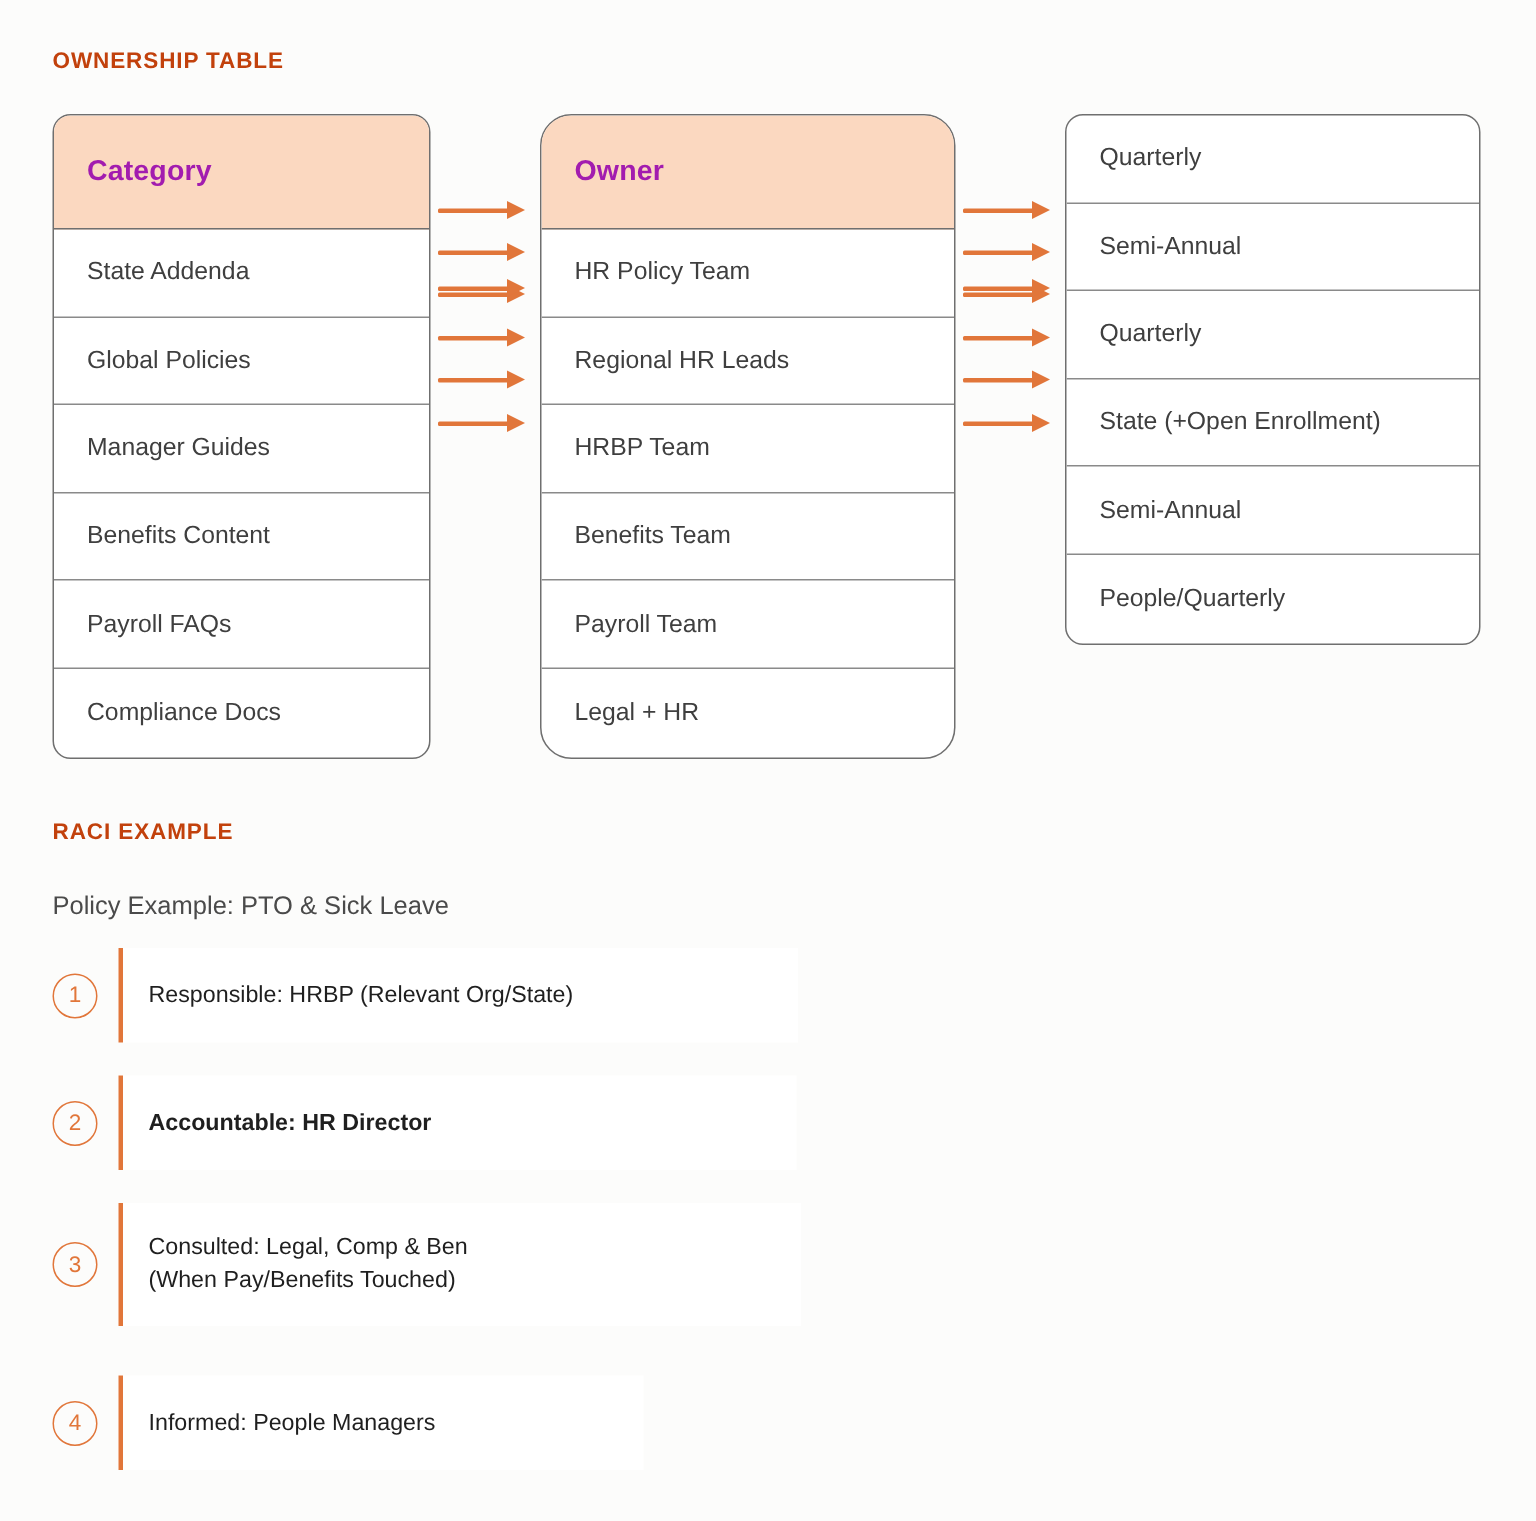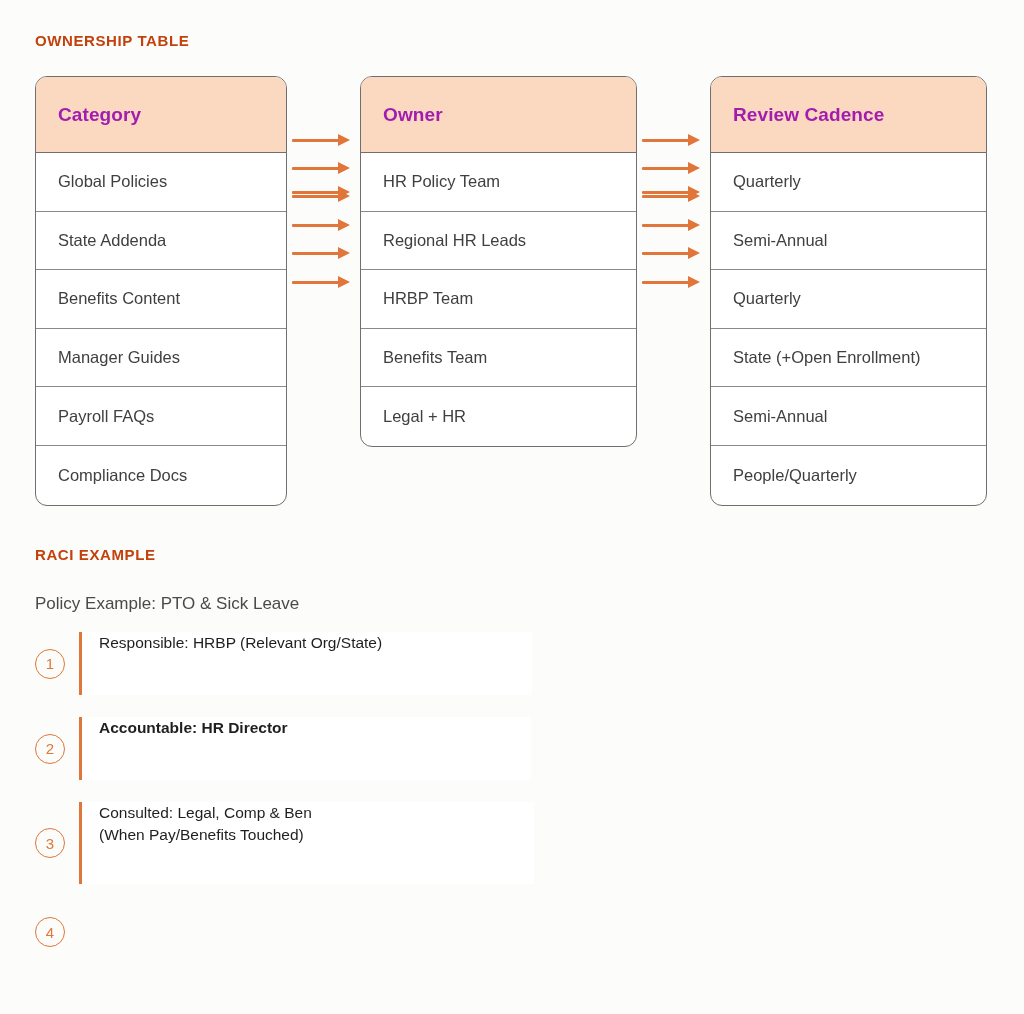--- a/index.html
+++ b/index.html
@@ -48,21 +48,21 @@
   .column {
     position: absolute;
     top: 0;
     border: 1.3px solid #6F6F6F;
     border-radius: 12px;
     background: #FFFFFF;
     box-sizing: border-box;
     overflow: hidden;
   }
   #col-category { left: 35px;  width: 252px; }
-  #col-owner    { left: 360px; width: 277px; }
+  #col-owner    { left: 360px; width: 277px; border-radius: 21px; }
   #col-cadence  { left: 710px; width: 277px; }
 
   .col-header {
     background: #FBD8C0;
     border-bottom: 1.3px solid #6F6F6F;
     height: 76px;
     display: flex;
     align-items: center;
     padding-left: 22px;
     box-sizing: border-box;
@@ -161,21 +161,21 @@
     box-sizing: border-box;
     margin-right: 14px;
   }
 
   .raci-card {
     position: relative;
     background: #FFFFFF;
     border-left: 3px solid #E1763A;
     box-sizing: border-box;
     display: flex;
-    align-items: flex-start;
+    align-items: center;
     padding-left: 17px;
   }
 
   .raci-text {
     font-size: 15.5px;
     line-height: 22px;
     color: #1F1F1F;
     white-space: pre-line;
   }
 </style>
@@ -185,24 +185,24 @@
 <div class="page">
 
   <div id="heading-ownership" class="section-heading">OWNERSHIP TABLE</div>
 
   <div class="table-wrap">
 
     <div id="col-category" class="column">
       <div class="col-header">
         <span class="col-header-label">Category</span>
       </div>
+      <div class="col-cell">State Addenda</div>
       <div class="col-cell">Global Policies</div>
-      <div class="col-cell">State Addenda</div>
+      <div class="col-cell">Manager Guides</div>
       <div class="col-cell">Benefits Content</div>
-      <div class="col-cell">Manager Guides</div>
       <div class="col-cell">Payroll FAQs</div>
       <div class="col-cell">Compliance Docs</div>
     </div>
 
     <div id="arrows-left" class="arrow-group">
       <div class="arrow" style="top:171px">
           <span class="shaft"></span>
           <span class="head"></span>
         </div>
       <div class="arrow" style="top:143px">
@@ -232,20 +232,21 @@
     </div>
 
     <div id="col-owner" class="column">
       <div class="col-header">
         <span class="col-header-label">Owner</span>
       </div>
       <div class="col-cell">HR Policy Team</div>
       <div class="col-cell">Regional HR Leads</div>
       <div class="col-cell">HRBP Team</div>
       <div class="col-cell">Benefits Team</div>
+      <div class="col-cell">Payroll Team</div>
       <div class="col-cell">Legal + HR</div>
     </div>
 
     <div id="arrows-right" class="arrow-group">
       <div class="arrow" style="top:171px">
           <span class="shaft"></span>
           <span class="head"></span>
         </div>
       <div class="arrow" style="top:143px">
           <span class="shaft"></span>
@@ -267,23 +268,20 @@
           <span class="shaft"></span>
           <span class="head"></span>
         </div>
       <div class="arrow" style="top:110px">
           <span class="shaft"></span>
           <span class="head"></span>
         </div>
     </div>
 
     <div id="col-cadence" class="column">
-      <div class="col-header">
-        <span class="col-header-label">Review Cadence</span>
-      </div>
       <div class="col-cell">Quarterly</div>
       <div class="col-cell">Semi-Annual</div>
       <div class="col-cell">Quarterly</div>
       <div class="col-cell">State (+Open Enrollment)</div>
       <div class="col-cell">Semi-Annual</div>
       <div class="col-cell">People/Quarterly</div>
     </div>
 
   </div>
 
@@ -310,17 +308,20 @@
     <div class="raci-item" style="left:35px; top:170px;">
       <div class="raci-num">3</div>
       <div class="raci-card" style="width:455px; height:82px;">
         <span class="raci-text">Consulted: Legal, Comp &amp; Ben
 (When Pay/Benefits Touched)</span>
       </div>
     </div>
 
     <div class="raci-item" style="left:35px; top:285px;">
       <div class="raci-num">4</div>
+      <div class="raci-card" style="width:350px; height:63px;">
+        <span class="raci-text">Informed: People Managers</span>
+      </div>
     </div>
 
   </div>
 
 </div>
 
 </body></html>

